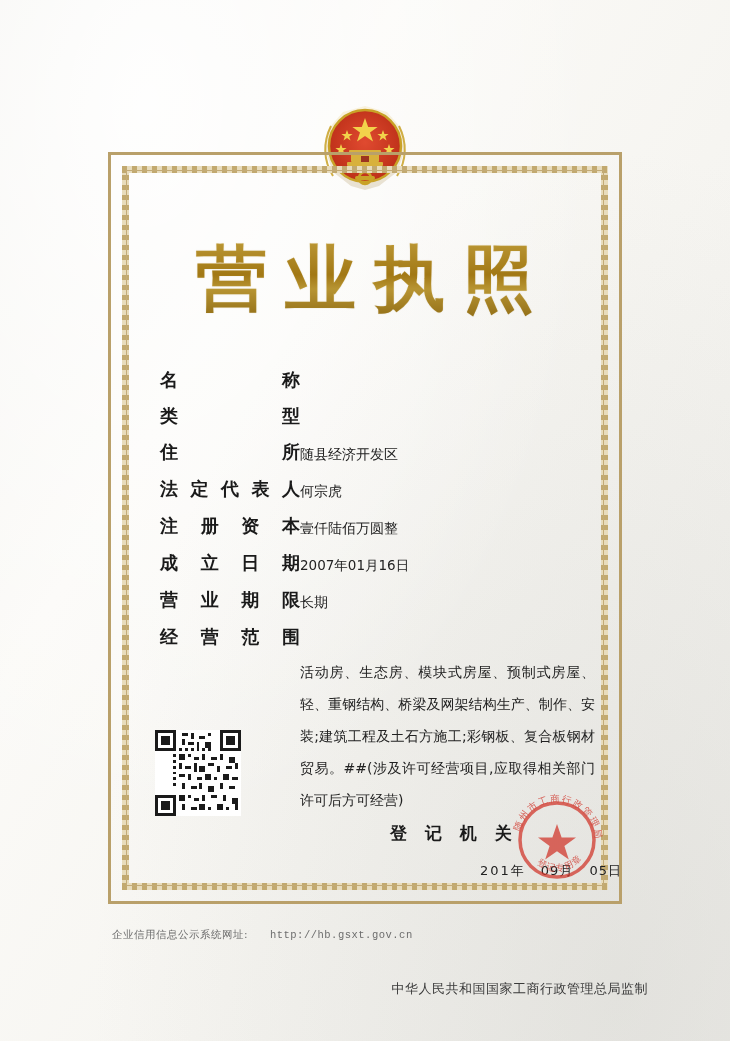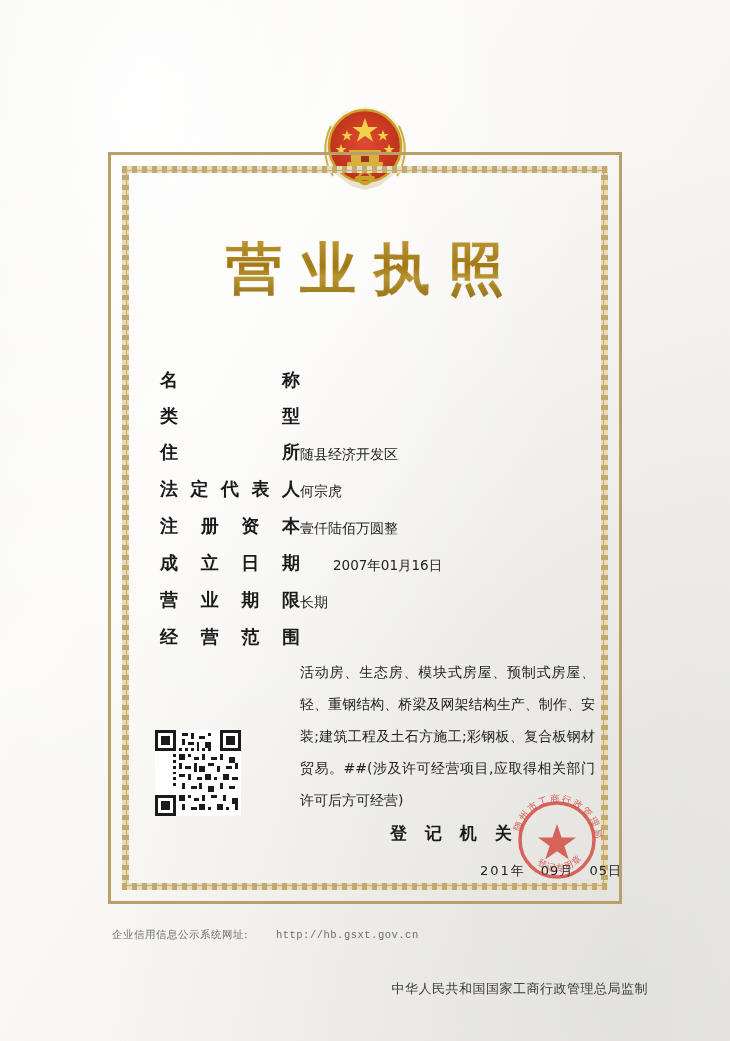--- a/index.html
+++ b/index.html
@@ -70,21 +70,21 @@
   }
 
   
   .title {
     position: absolute;
     left: 0;
     top: 232px;
     width: 730px;
     text-align: center;
     font-family: "DejaVu Sans", sans-serif;
-    font-size: 56px;
+    font-size: 71px;
     font-weight: bold;
     letter-spacing: 18px;
     text-indent: 18px;
     color: #c9a227;
     background: linear-gradient(180deg, #e8c65a 0%, #b88b1c 45%, #d9b64a 60%, #8f6a13 100%);
     -webkit-background-clip: text;
     background-clip: text;
     color: transparent;
     text-shadow: 0 0 1px rgba(120,85,10,0.35);
   }
@@ -139,21 +139,20 @@
     font-family: "DejaVu Sans", sans-serif;
     font-size: 14px;
     color: #222;
     line-height: 22px;
     padding-top: 3px;
     max-width: 295px;
   }
   .row .value.num {
     font-family: "DejaVu Sans", sans-serif;
     font-size: 13.5px;
-    padding-left: 33px;
   }
   .row.scope { margin-bottom: 0; }
   .row.scope .value {
     line-height: 32px;
     text-align: justify;
     margin-top: 28px;
   }
 
   
   .qr {
@@ -202,21 +201,21 @@
     position: absolute;
     left: 112px;
     top: 928px;
     font-family: "DejaVu Sans", sans-serif;
     font-size: 10.5px;
     color: #6d6d6d;
     letter-spacing: 0.5px;
   }
   .footer-left .url {
     font-family: "Liberation Mono", monospace;
-    margin-left: 24px;
+    margin-left: 18px;
     color: #6d6d6d;
   }
   .footer-right {
     position: absolute;
     right: 82px;
     top: 980px;
     font-family: "DejaVu Sans", sans-serif;
     font-size: 13px;
     color: #3a3a3a;
     letter-spacing: 0.5px;

